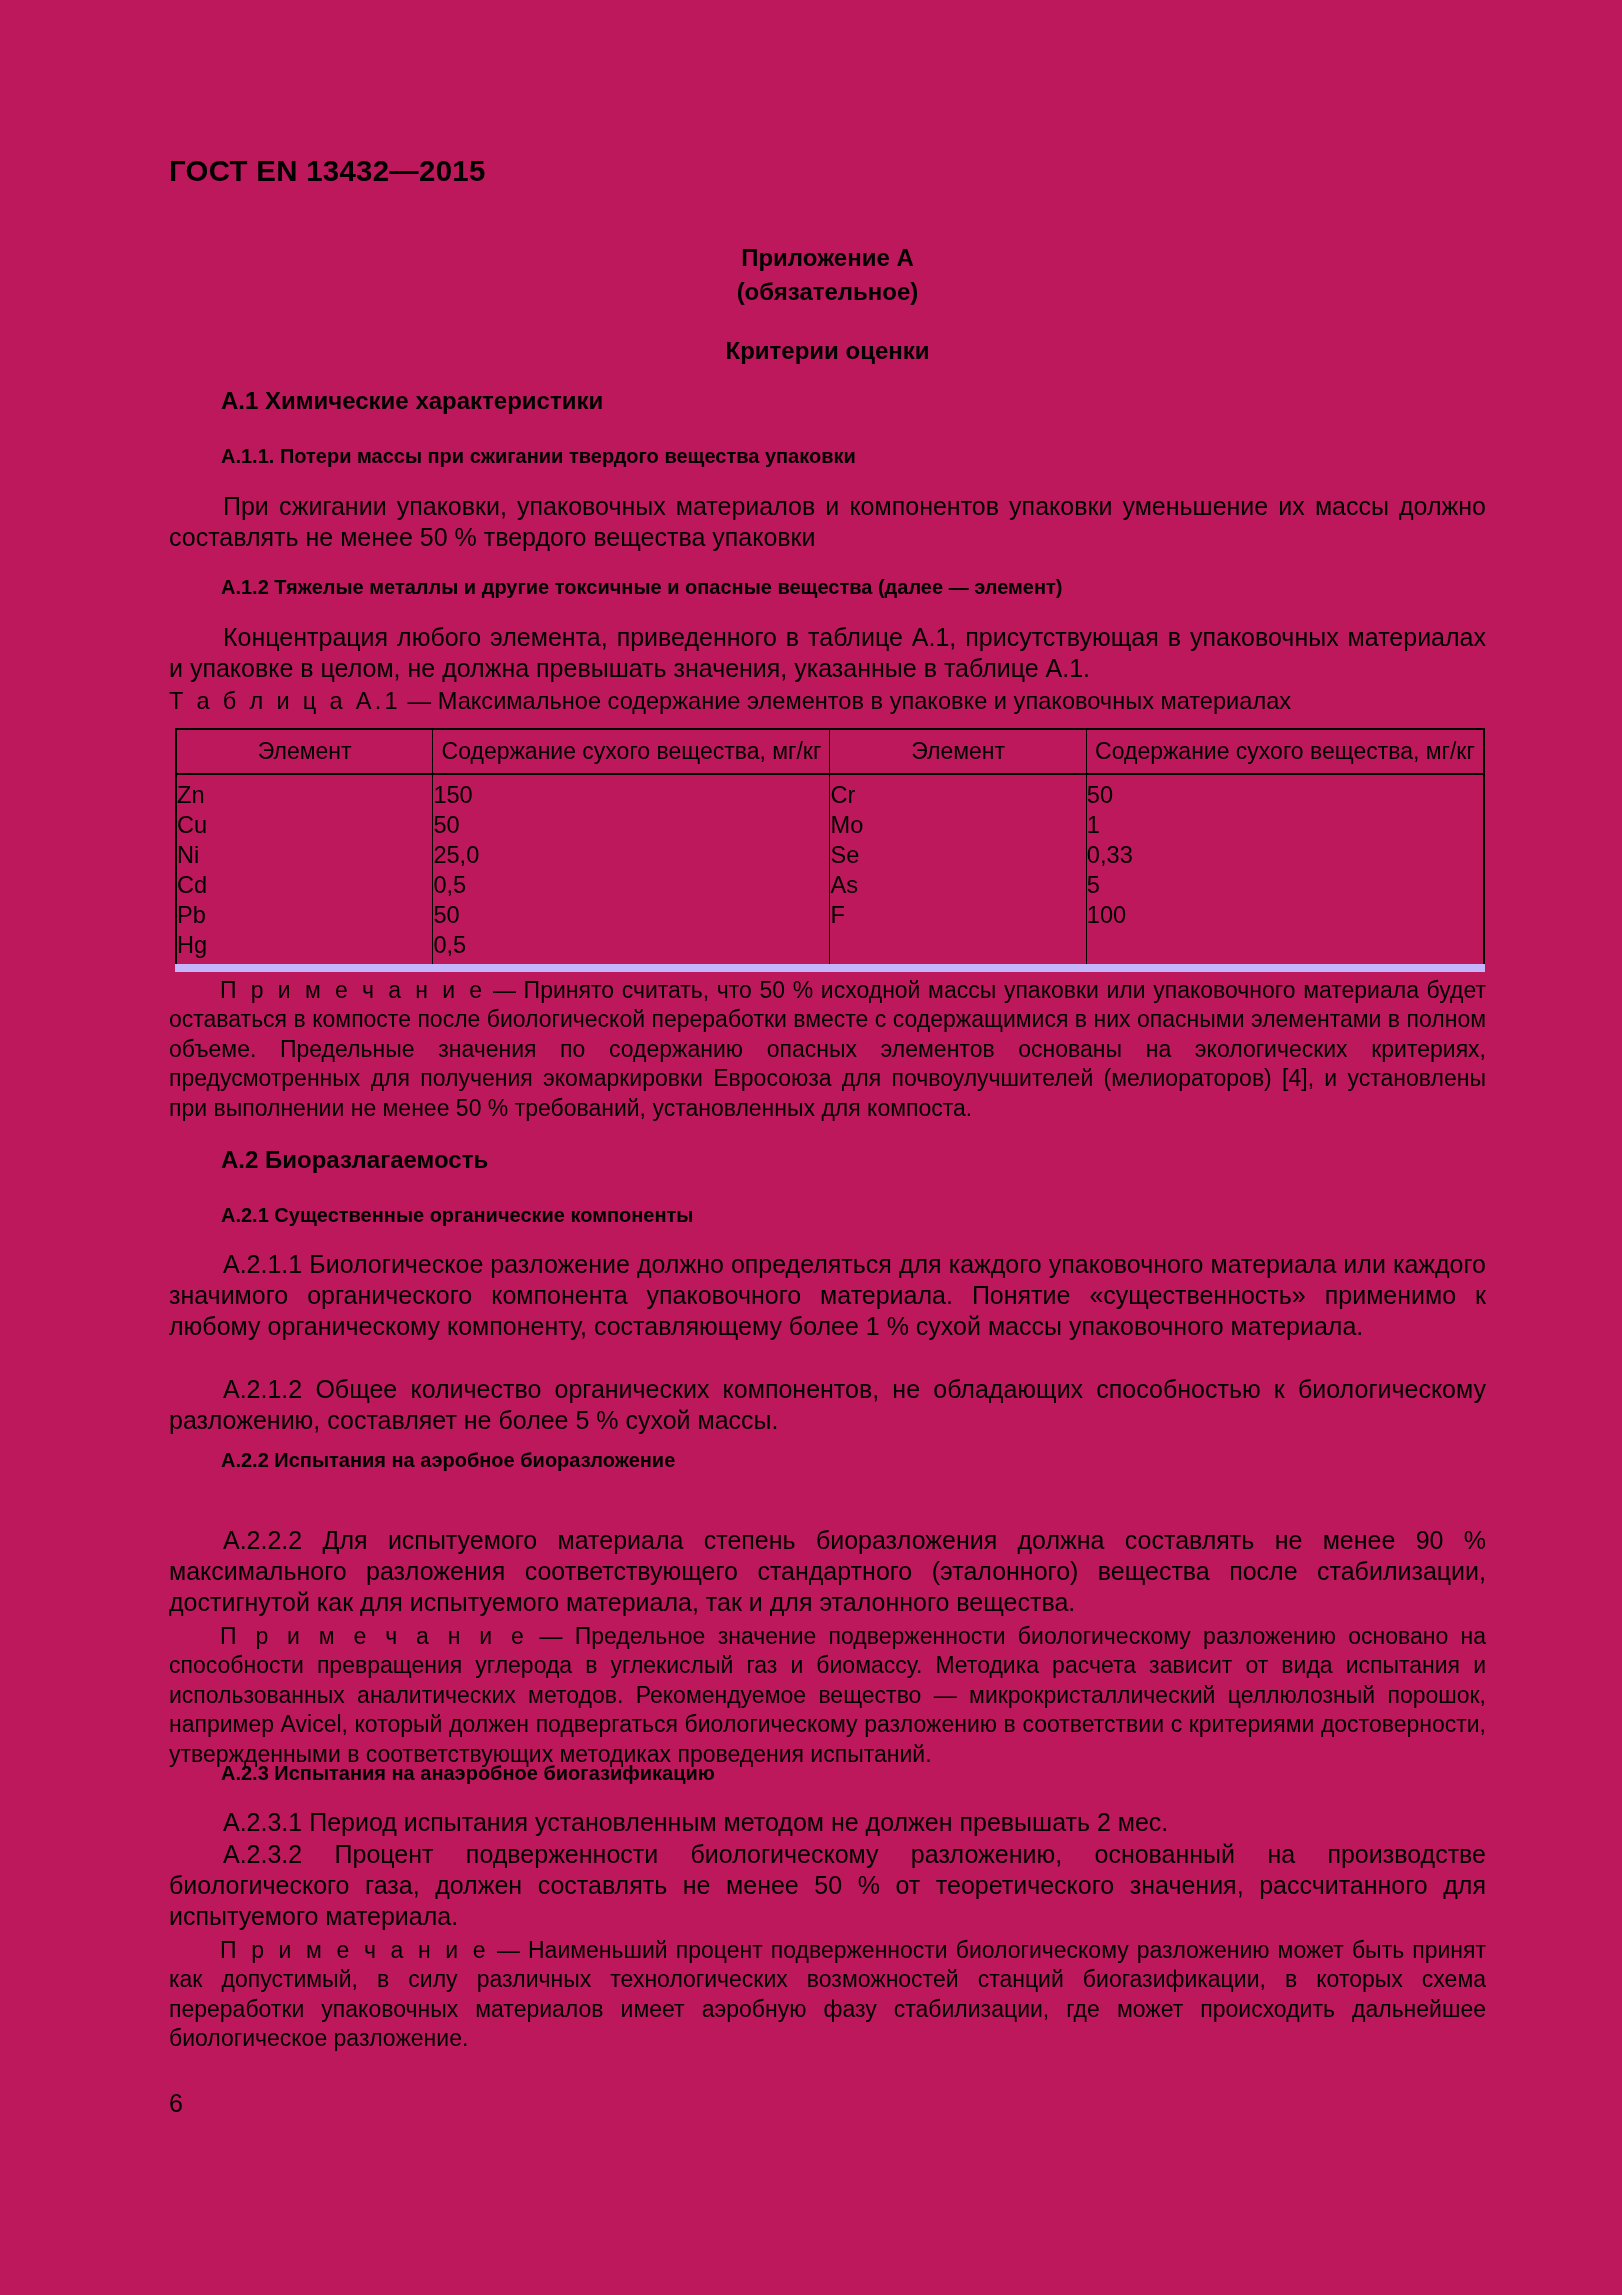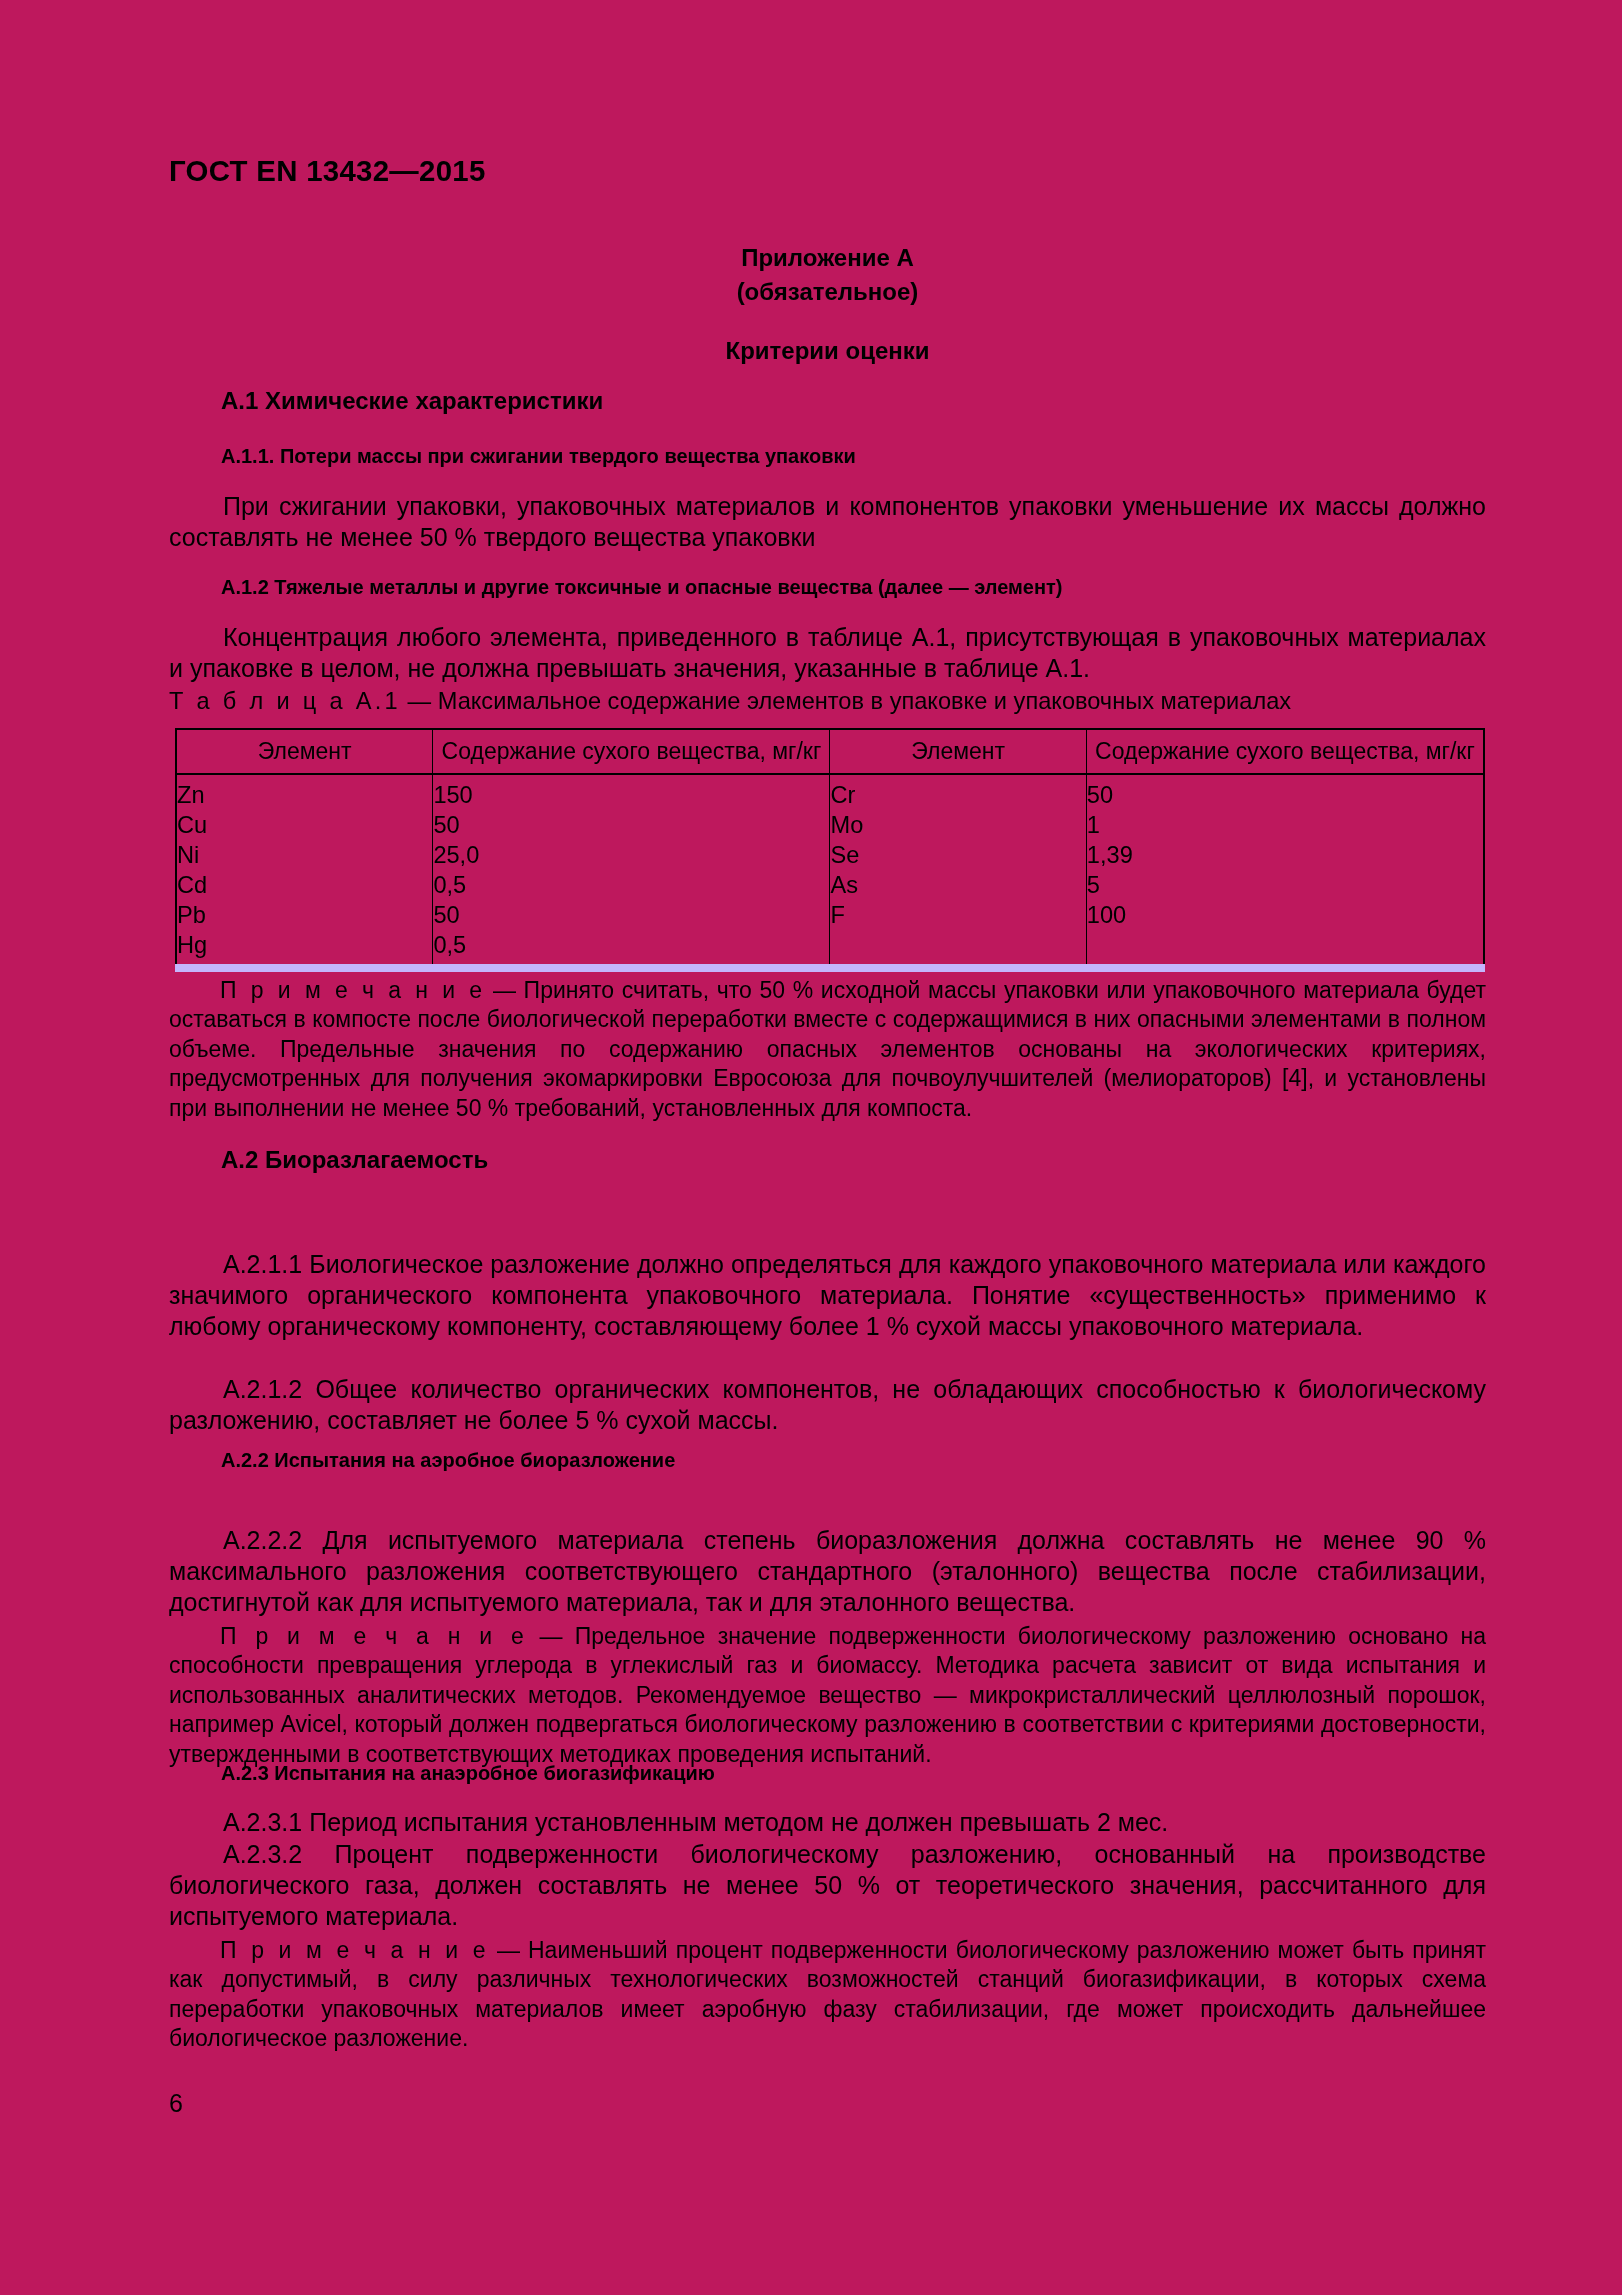--- a/index.html
+++ b/index.html
@@ -192,21 +192,21 @@
         <tr>
           <td>Cu</td>
           <td>50</td>
           <td>Mo</td>
           <td>1</td>
         </tr>
         <tr>
           <td>Ni</td>
           <td>25,0</td>
           <td>Se</td>
-          <td>1,39</td>
+          <td>0,33</td>
         </tr>
         <tr>
           <td>Cd</td>
           <td>0,5</td>
           <td>As</td>
           <td>5</td>
         </tr>
         <tr>
           <td>Pb</td>
           <td>50</td>
@@ -222,20 +222,21 @@
       </tbody>
     </table>
   </div>
 
   <div class="note" style="top:976px">
     <span class="ind"></span><span class="sp">П р и м е ч а н и е</span><span> — Принято считать, что 50 % исходной массы упаковки или упаковочного материала будет оставаться в компосте после биологической переработки вместе с содержащимися в них опасными элементами в полном объеме. Предельные значения по содержанию опасных элементов основаны на экологических критериях, предусмотренных для получения экомаркировки Евросоюза для почвоулучшителей (мелиораторов) [4], и установлены при выполнении не менее 50 % требований, установленных для компоста.</span>
   </div>
 
   <div class="h-sec" style="top:1146px">А.2 Биоразлагаемость</div>
 
+  <div class="h-sub" style="top:1204px">А.2.1 Существенные органические компоненты</div>
 
   <div class="para" style="top:1249px">
     <span class="ind"></span><span>А.2.1.1 Биологическое разложение должно определяться для каждого упаковочного материала или каждого значимого органического компонента упаковочного материала. Понятие «существенность» применимо к любому органическому компоненту, составляющему более 1 % сухой массы упаковочного материала.</span>
   </div>
 
   <div class="para" style="top:1374px">
     <span class="ind"></span><span>А.2.1.2 Общее количество органических компонентов, не обладающих способностью к биологическому разложению, составляет не более 5 % сухой массы.</span>
   </div>
 
   <div class="h-sub" style="top:1449px">А.2.2 Испытания на аэробное биоразложение</div>

